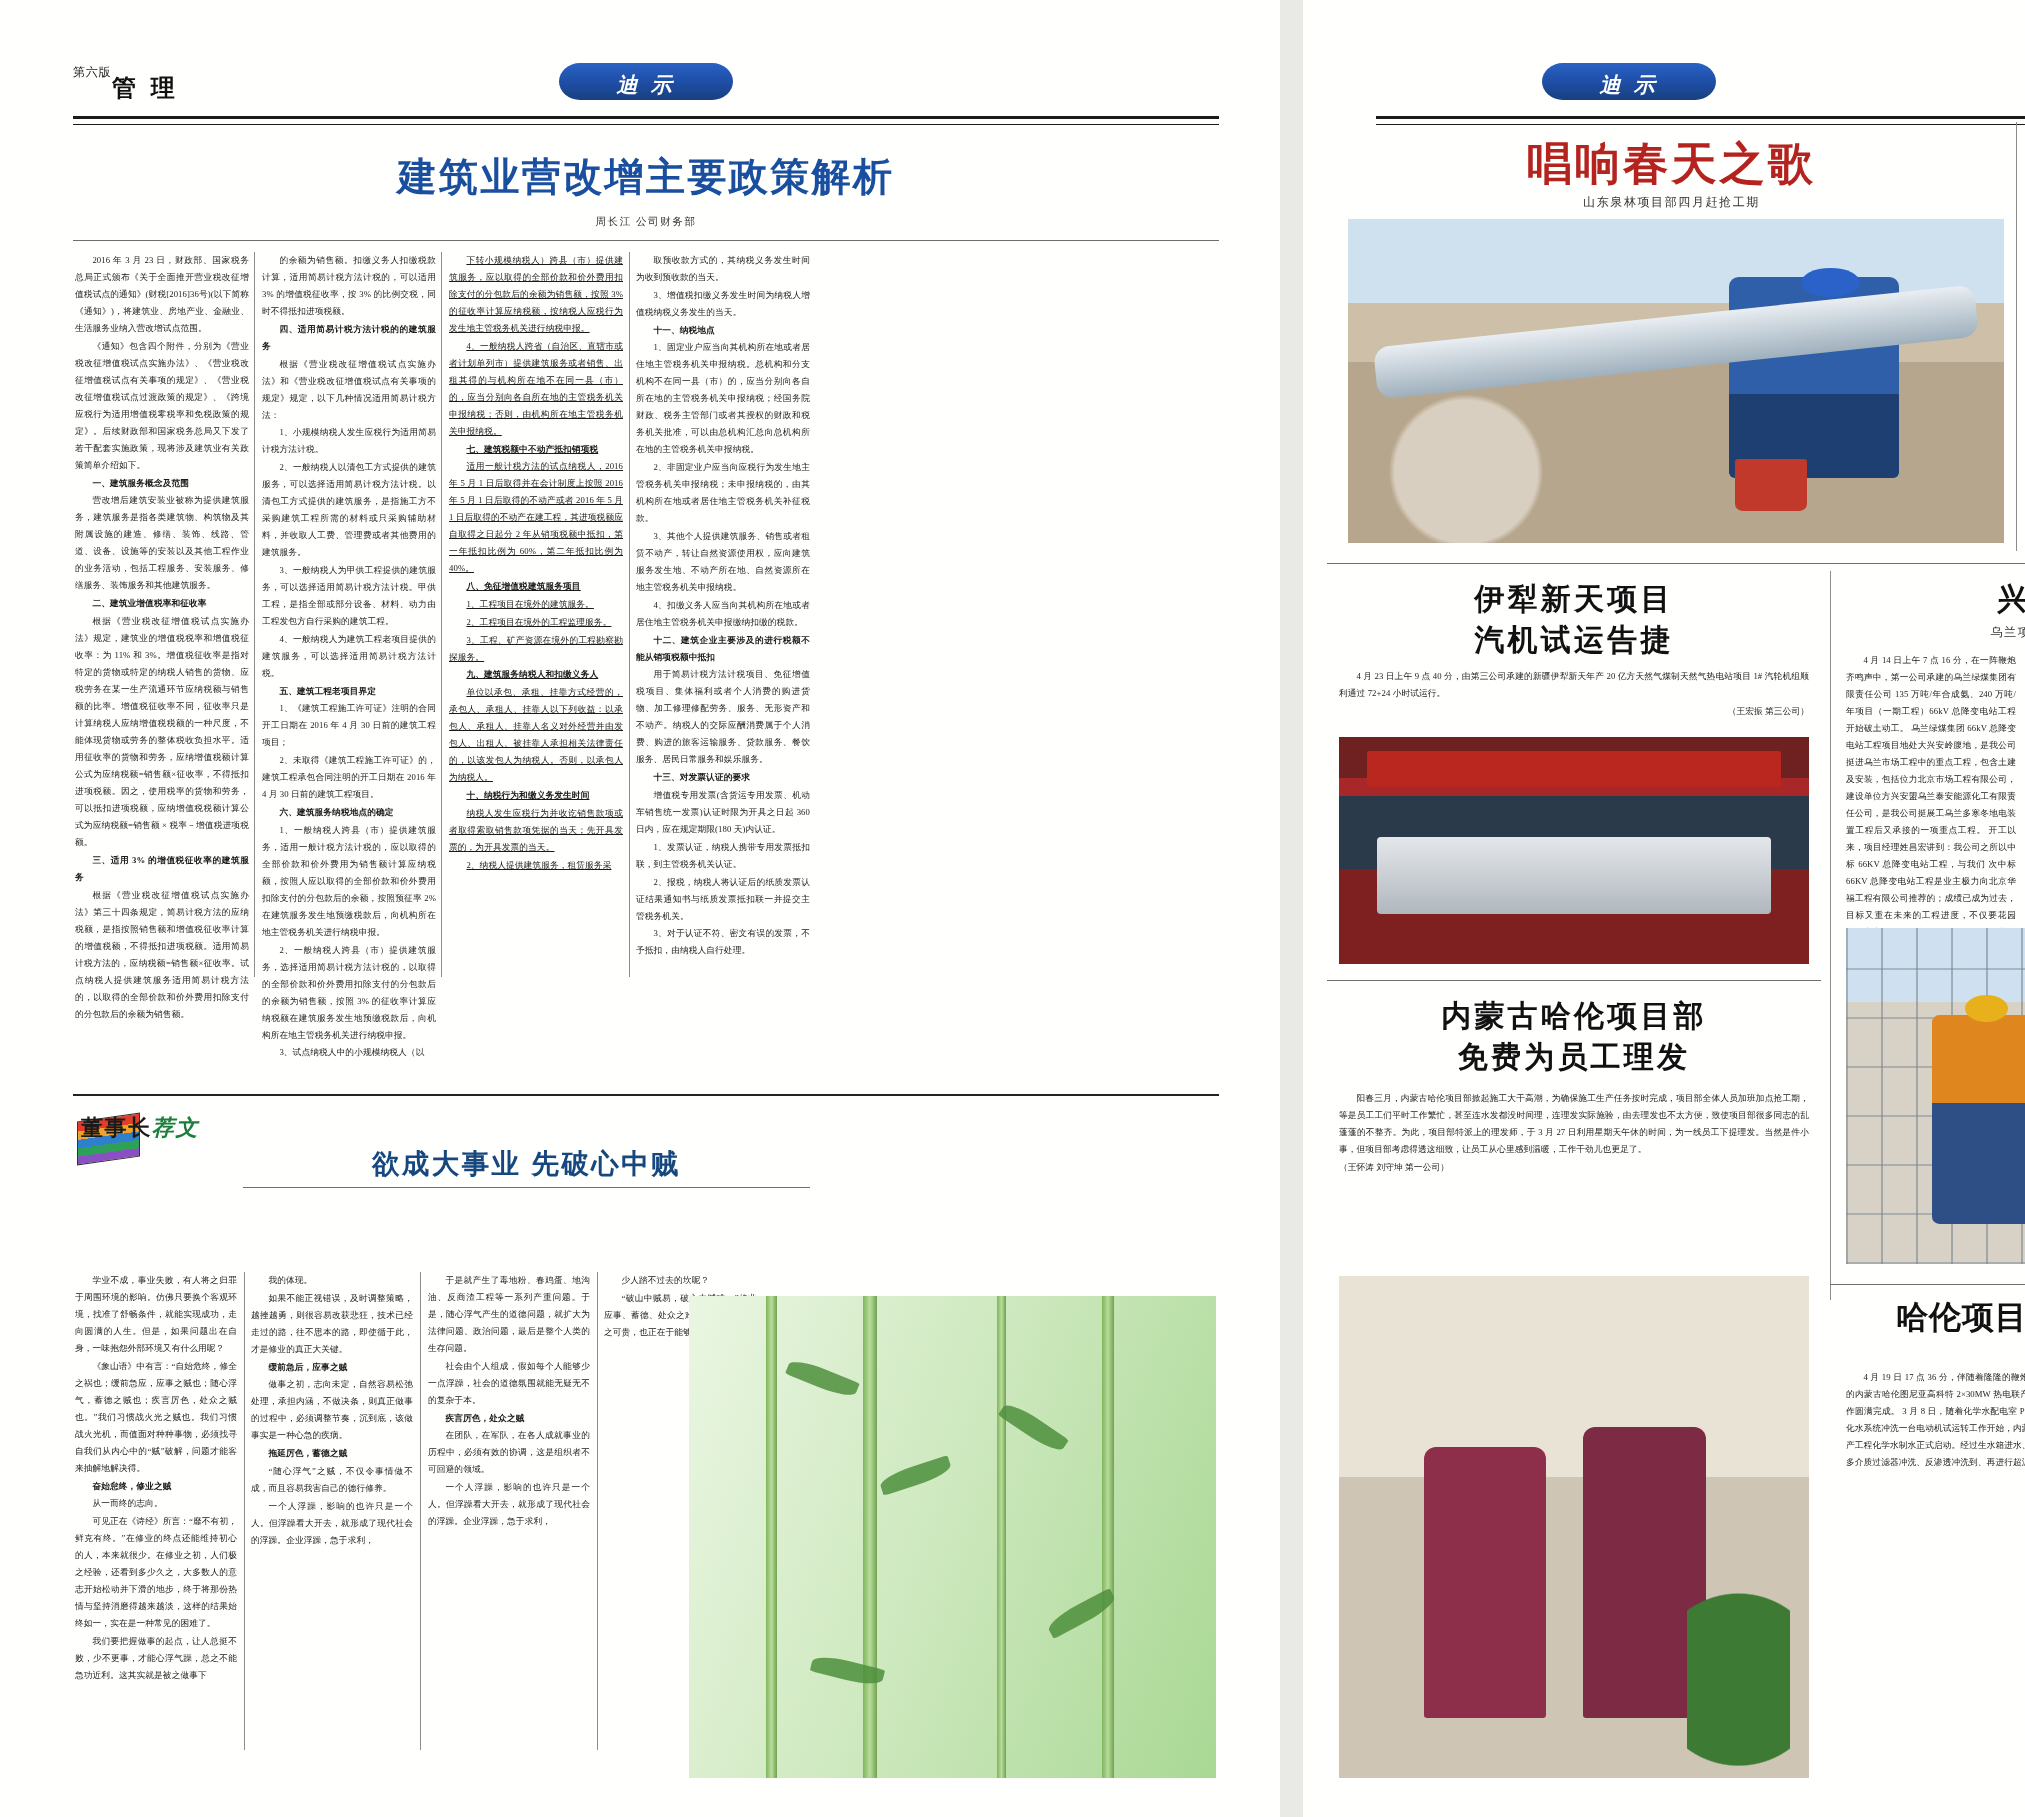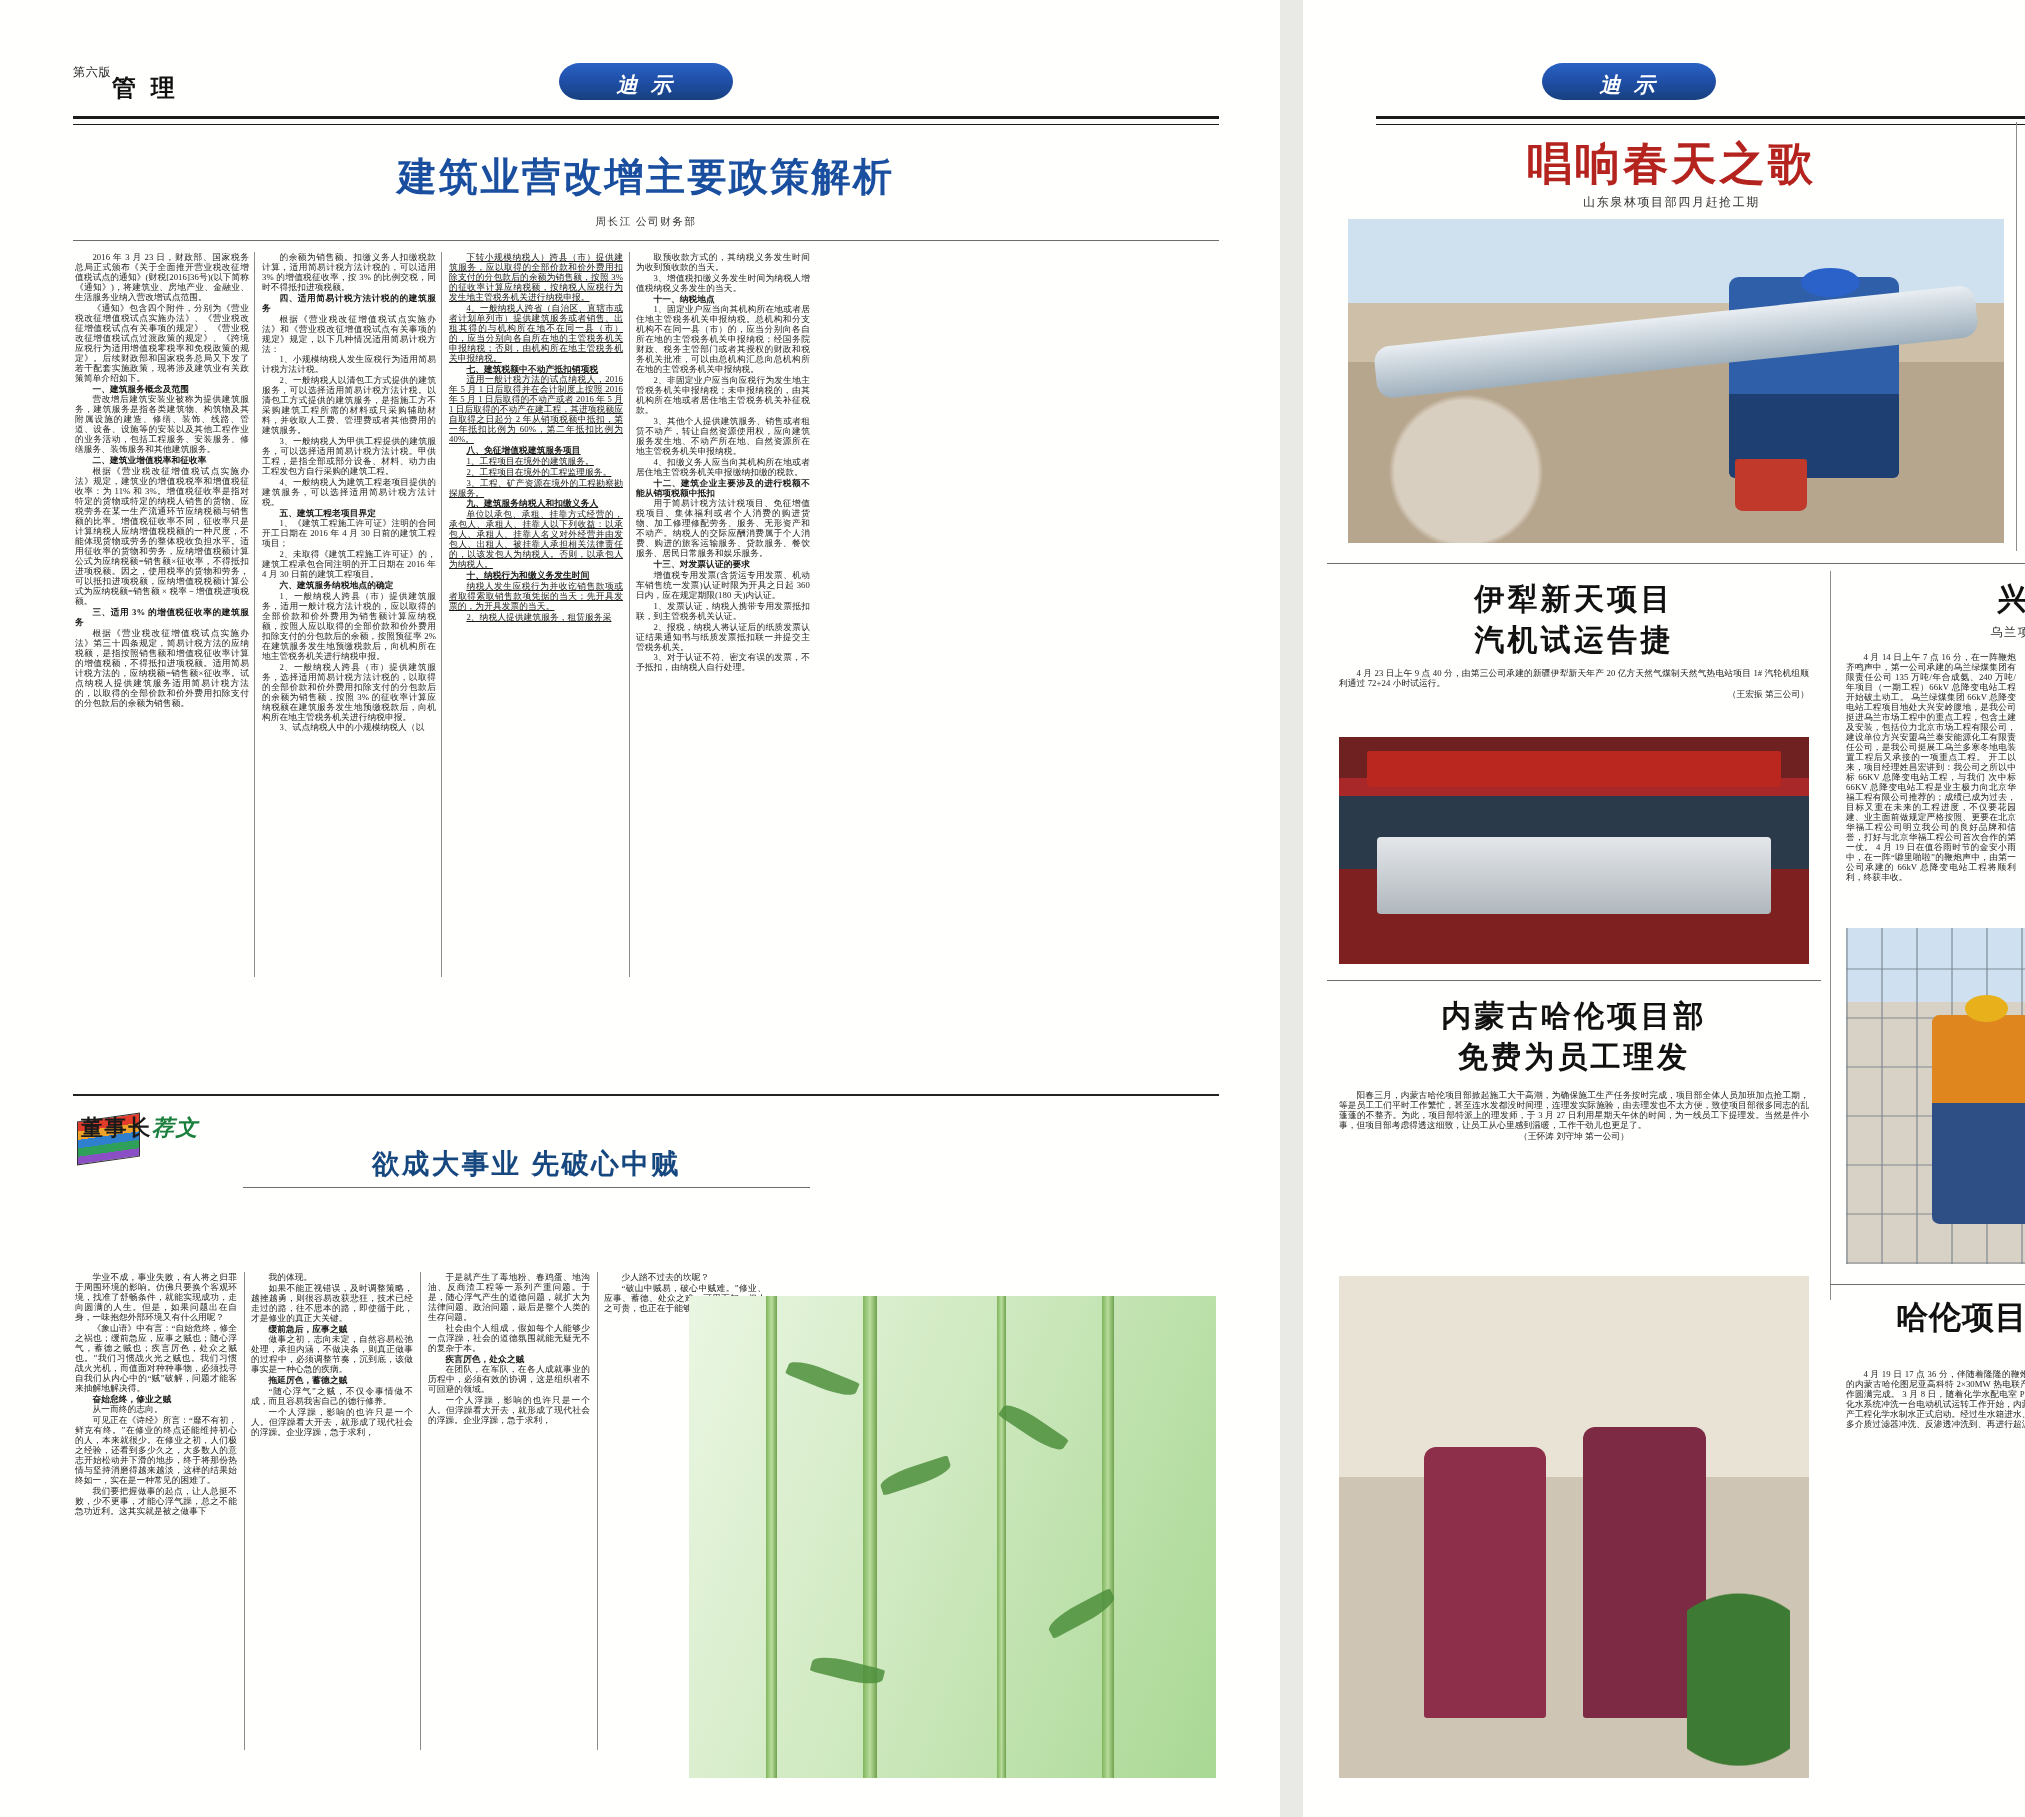--- a/index.html
+++ b/index.html
@@ -20,21 +20,21 @@
   .mh-title{position:absolute;left:39px;top:11.3px;font-size:24px;font-weight:bold;color:#111;letter-spacing:4px;font-family:"Liberation Sans","DejaVu Sans",sans-serif;}
   .mh-logo{position:absolute;left:50%;transform:translateX(-50%);top:2.4px;width:174px;height:37px;background:linear-gradient(180deg,#2a62c4 0%,#1f4fa8 48%,#18407f 100%);border-radius:21px/18.6px;}
   .mh-logo span{position:absolute;left:0;right:0;top:7.3px;text-align:center;color:#fff;font-size:21px;font-weight:bold;letter-spacing:4px;font-family:"Liberation Serif",serif;font-style:italic;}
 
   
   .headline-blue{position:absolute;text-align:center;font-weight:bold;color:#1a4fa0;font-family:"Liberation Sans","DejaVu Sans",sans-serif;letter-spacing:2.4px;}
   .headline-red{position:absolute;text-align:center;font-weight:bold;color:#b5231f;font-family:"Liberation Serif","DejaVu Serif",serif;letter-spacing:3.2px;}
   .byline{position:absolute;text-align:center;font-size:10.5px;color:#333;letter-spacing:1.6px;}
 
   
-  .col{position:absolute;font-size:8.7px;line-height:10px;text-align:justify;color:#1a1a1a;
+  .col{position:absolute;font-size:8.7px;line-height:17px;text-align:justify;color:#1a1a1a;
        letter-spacing:0.1px;}
   .col p{margin:0 0 0.8px 0;text-indent:2em;}
   .col p.nb{text-indent:0;}
   .col .sub{font-weight:bold;}
 
   
   .vrule{position:absolute;width:0.8px;background:#8c8c8c;}
   .hrule{position:absolute;height:0.8px;background:#6e6e6e;}
   .hrule-thick{position:absolute;height:1.6px;background:#222;}
 
@@ -277,21 +277,21 @@
 次中标 66KV 总降变电站工程是业主极力向北京华福工程有限公司推荐的；成绩已成为过去，目标又重在未来的工程进度，不仅要花园建、业主面前做规定严格按照、更要在北京华福工程公司明立我公司的良好品牌和信誉，打好与北京华福工程公司首次合作的第一仗。
 
 4 月 19 日在值谷雨时节的金安小雨中，在一阵“噼里啪啦”的鞭炮声中，由第一公司承建的 66kV 总降变电站工程将顺利利，终获丰收。</p>
     </div>
 
     <div class="hrule" style="left:24px;width:494px;top:980px;"></div>
     <div class="headline-red" style="left:24px;width:494px;top:996px;font-size:30px;color:#111;">内蒙古哈伦项目部</div>
     <div class="headline-red" style="left:24px;width:494px;top:1037px;font-size:30px;color:#111;">免费为员工理发</div>
     <div class="col" style="left:36px;width:470px;top:1090px;">
       <p>阳春三月，内蒙古哈伦项目部掀起施工大干高潮，为确保施工生产任务按时完成，项目部全体人员加班加点抢工期，等是员工工们平时工作繁忙，甚至连水发都没时间理，连理发实际施验，由去理发也不太方便，致使项目部很多同志的乱蓬蓬的不整齐。为此，项目部特派上的理发师，于 3 月 27 日利用星期天午休的时间，为一线员工下提理发。当然是件小事，但项目部考虑得透这细致，让员工从心里感到温暖，工作干劲儿也更足了。</p>
-      <p class="nb" style="text-align:center;">（王怀涛  刘守坤  第一公司）</p>
+      <p class="nb" style="text-align:left;">（王怀涛  刘守坤  第一公司）</p>
     </div>
     <div class="photo ph-hair" style="left:36px;top:1276px;width:470px;height:502px;">
       <div class="cape1"></div>
       <div class="cape2"></div>
       <div class="plant"></div>
     </div>
 
     <div class="photo ph-scaff" style="left:543px;top:928px;width:539px;height:336px;">
       <div class="grid"></div>
       <div class="p1"></div>

